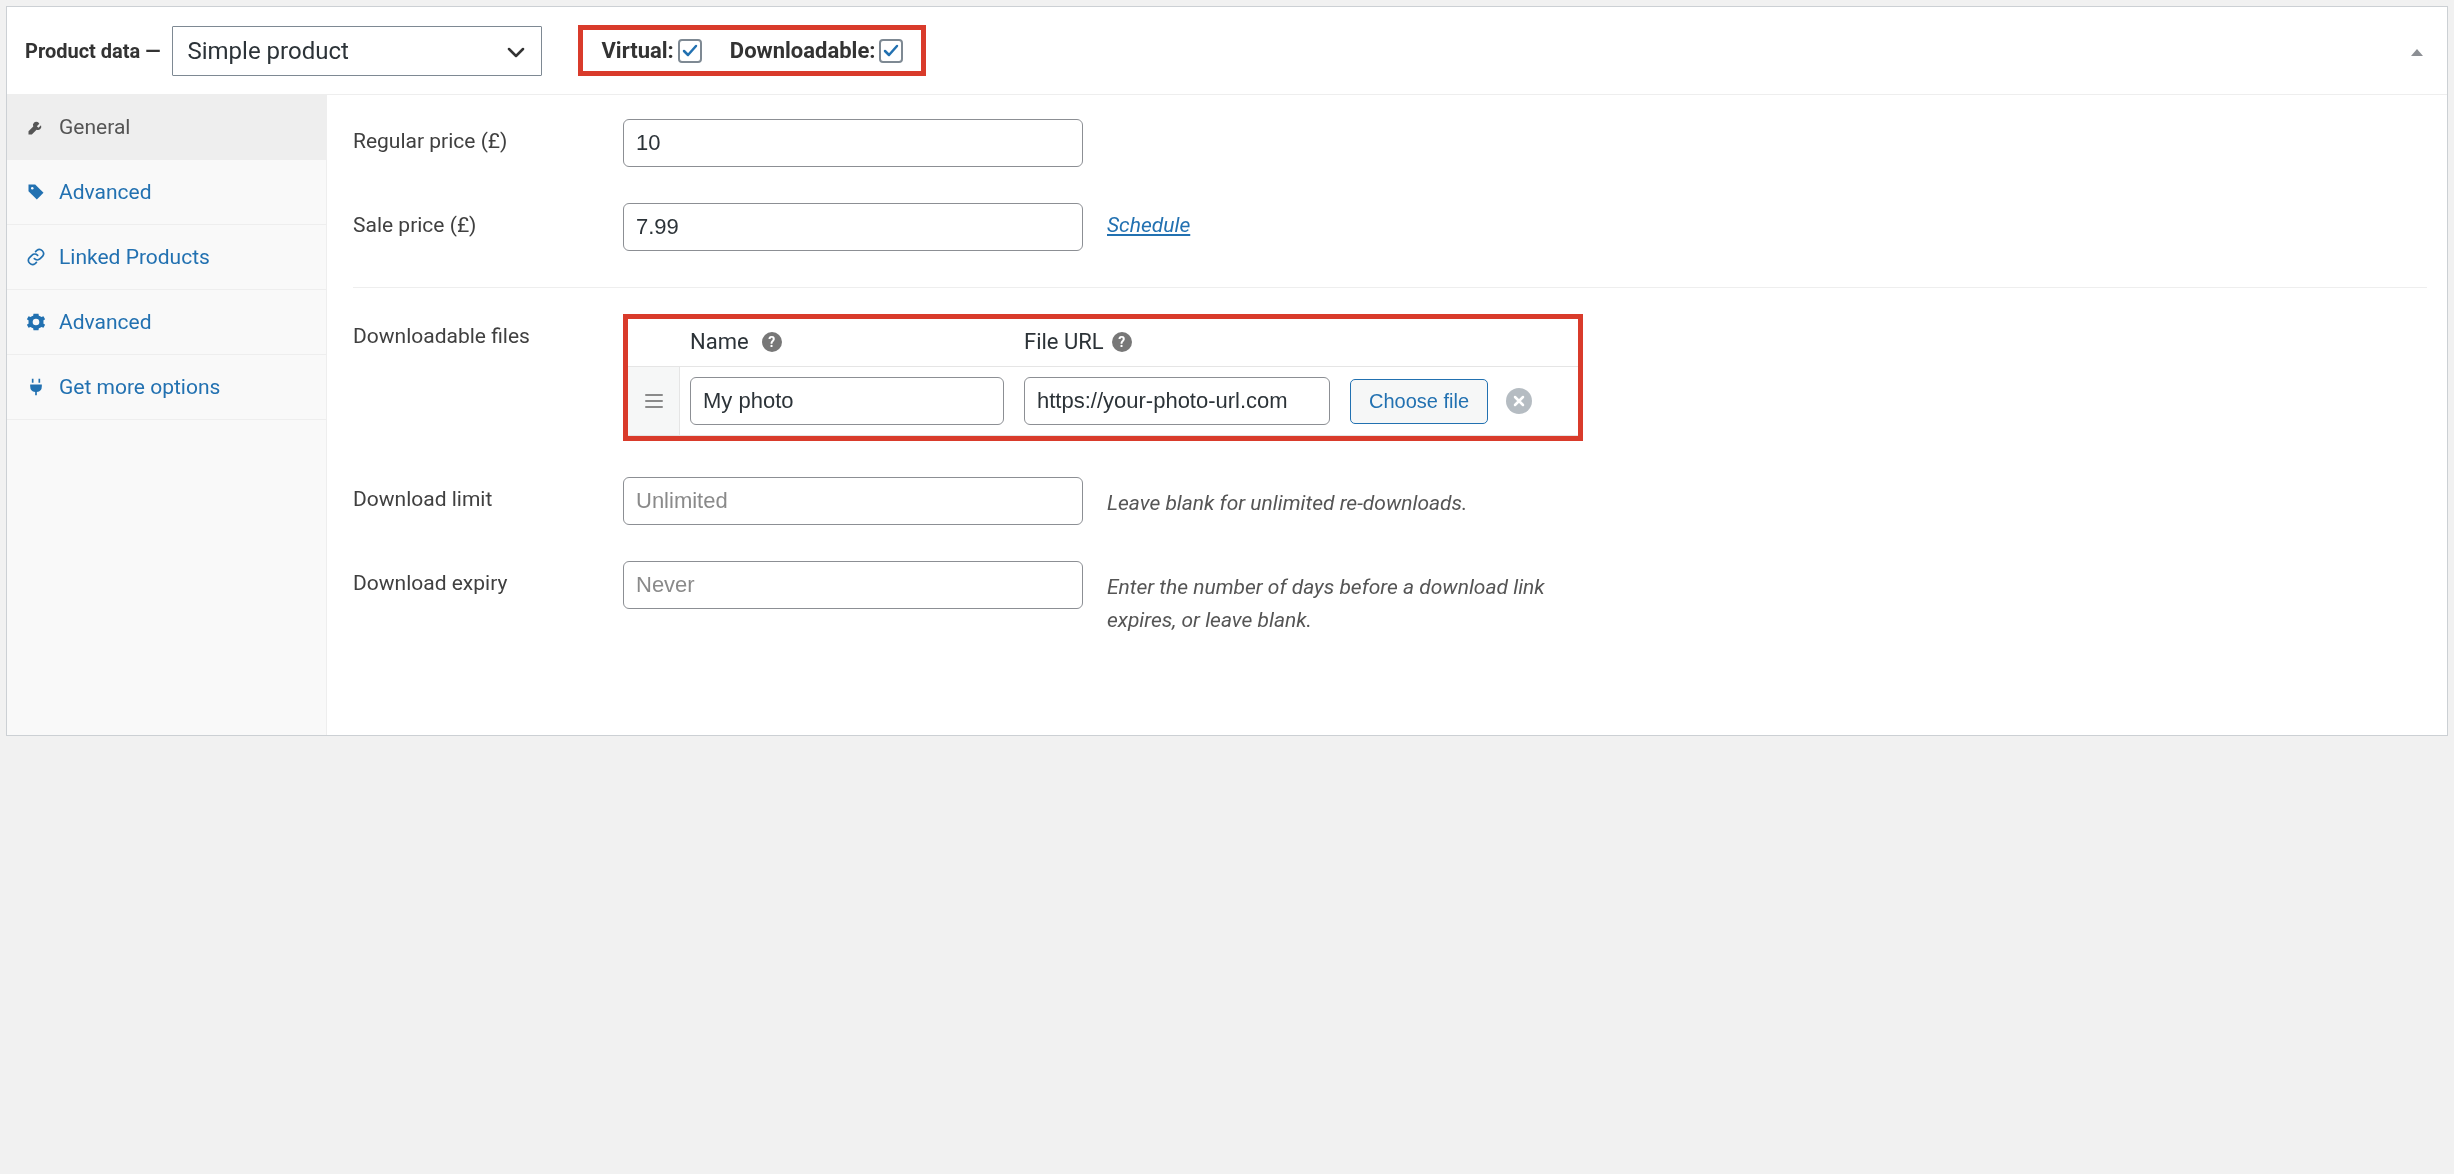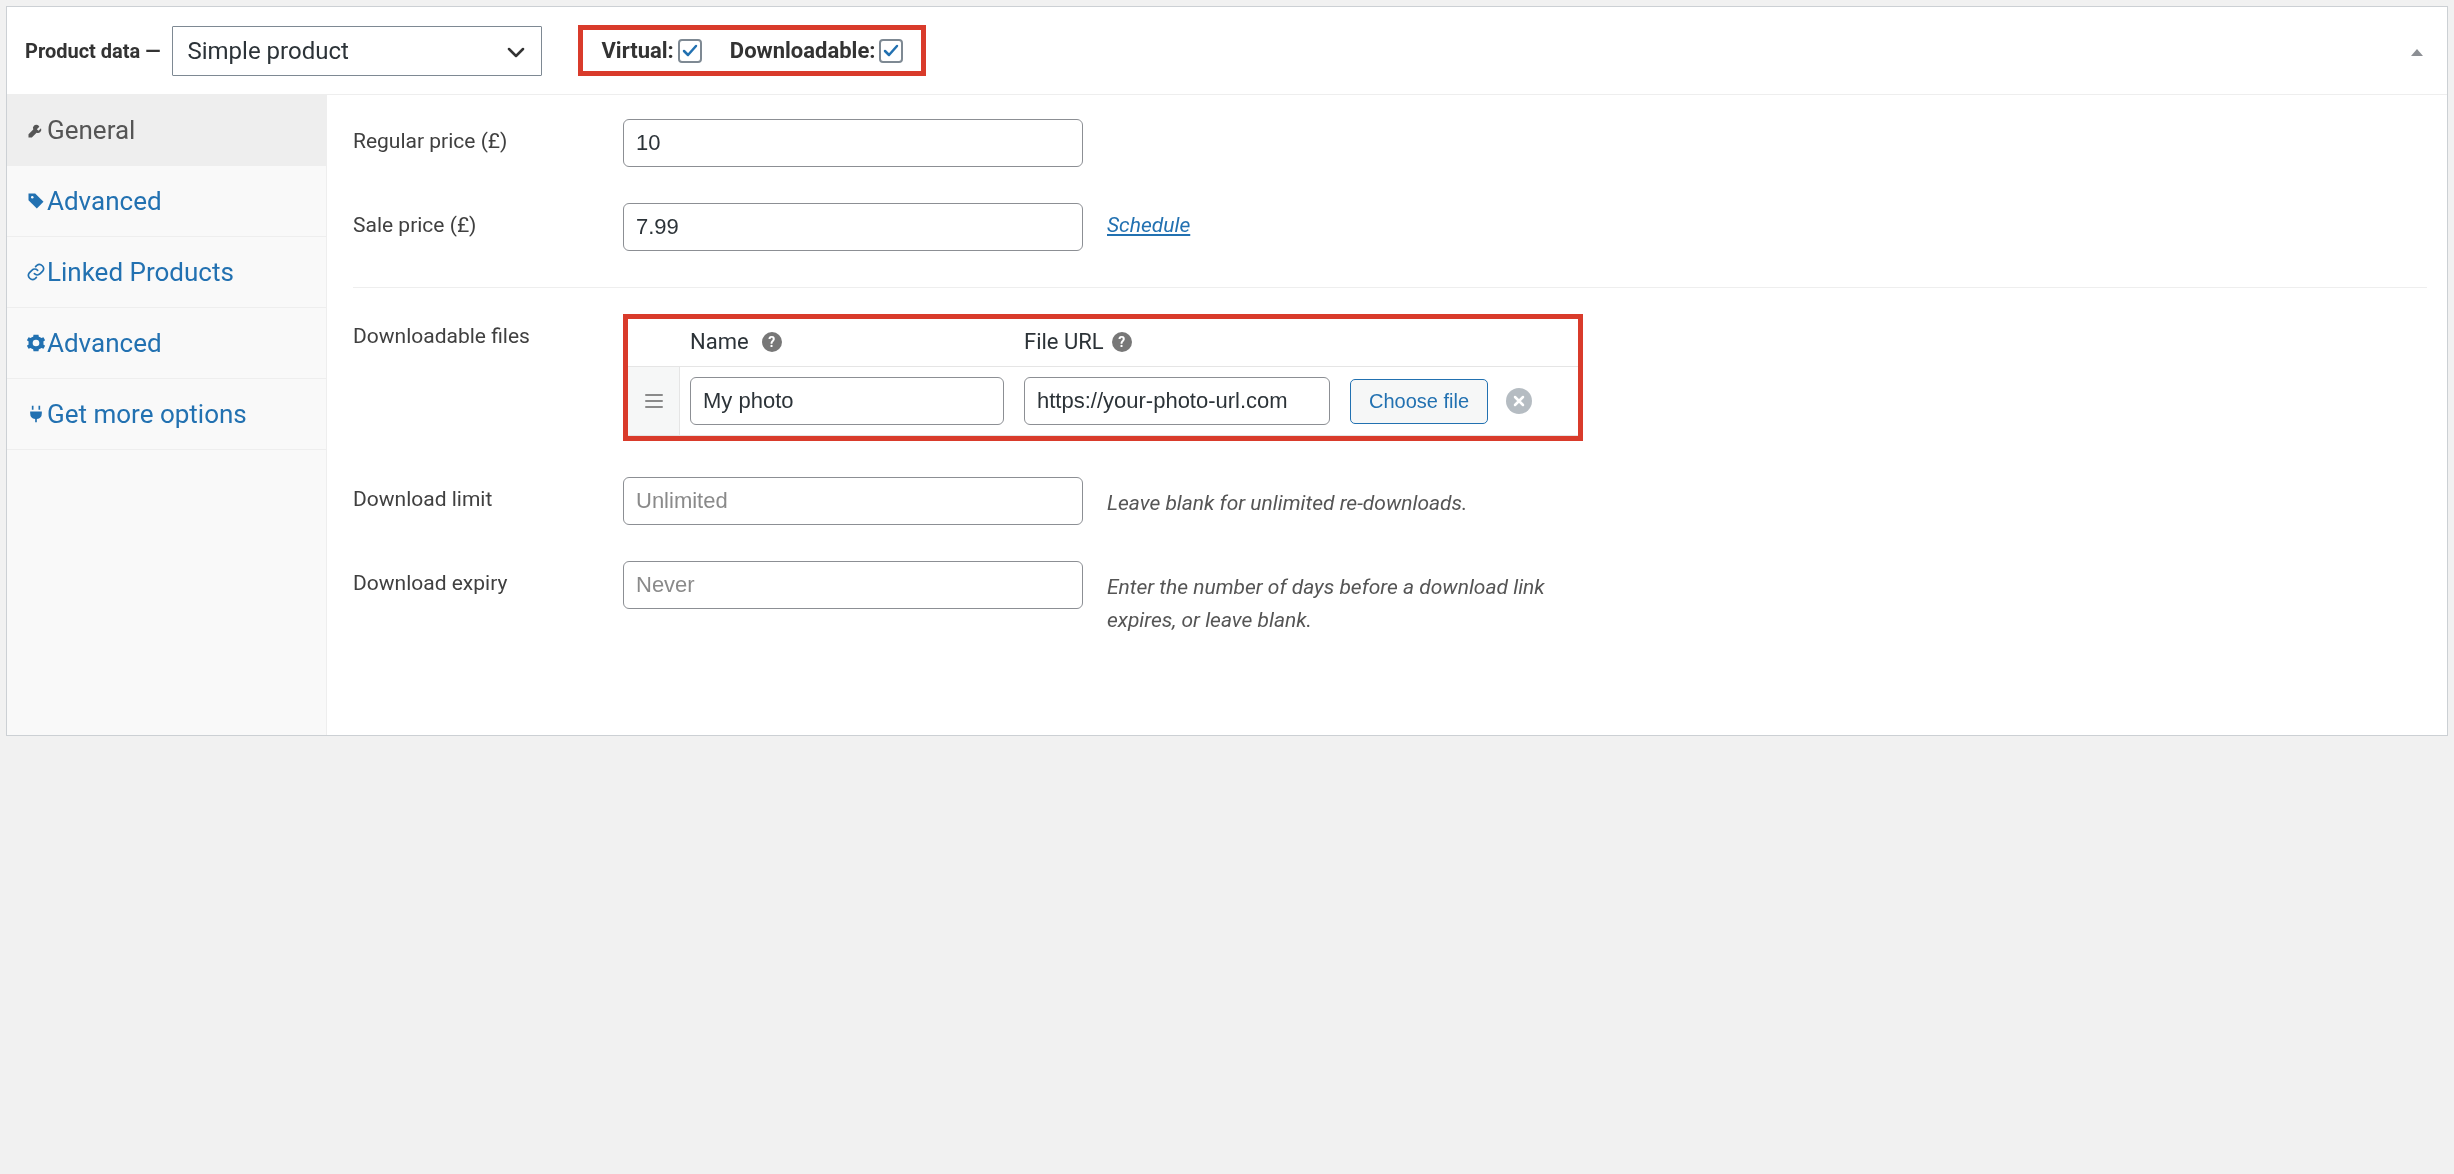--- a/index.html
+++ b/index.html
@@ -75,26 +75,26 @@
   min-height: 640px;
 }
 .sidebar {
   width: 320px;
   background: #f9f9f9;
   border-right: 1px solid #eee;
 }
 .sidebar-item {
   display: flex;
   align-items: center;
-  gap: 0;
+  gap: 12px;
   padding: 20px 18px;
   color: #2271b1;
   border-bottom: 1px solid #eee;
   cursor: pointer;
-  font-size: 26px;
+  font-size: 21px;
 }
 .sidebar-item.active {
   background: #eee;
   color: #555;
   font-weight: 400;
 }
 .sidebar-item .ico { width: 22px; display:flex; align-items:center; justify-content:center; color: inherit; flex-shrink:0;}
 .sidebar-item.active .ico { color: #555; }
 .sidebar-item:not(.active) .ico { color: #2271b1; }
 

